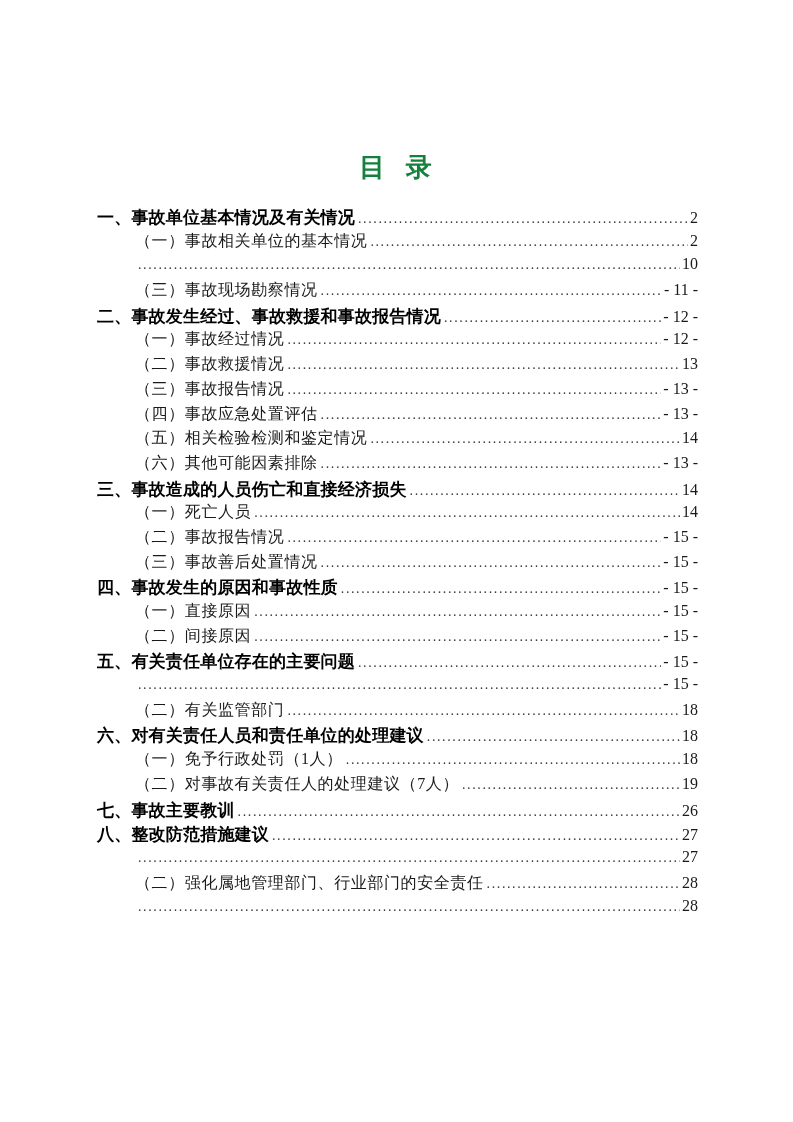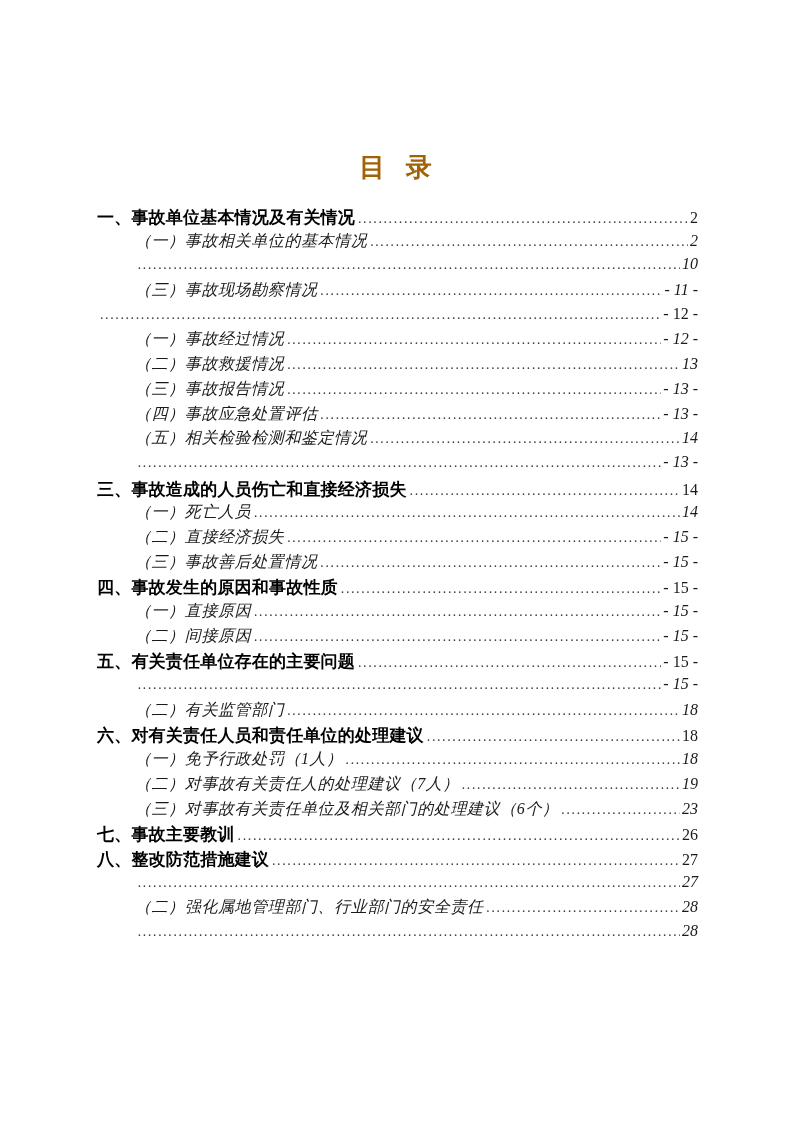--- a/index.html
+++ b/index.html
@@ -21,21 +21,21 @@
     top: 150px;
     left: 0;
     width: 100%;
     margin: 0;
     text-align: center;
     font-family: "Liberation Sans", sans-serif;
     font-weight: 700;
     font-size: 26px;
     letter-spacing: 2px;
     white-space: pre;
-    color: #a16207;
+    color: #15803d;
   }
   .toc {
     position: absolute;
     top: 206px;
     left: 97px;
     width: 601px;
   }
   .toc-row {
     display: flex;
     align-items: baseline;
@@ -48,21 +48,20 @@
   }
   .toc-row.level-1 .label {
     font-family: "Liberation Sans", sans-serif;
     font-weight: 700;
     font-size: 17px;
     color: #000000;
     letter-spacing: 0.2px;
   }
   .toc-row.level-2 {
     padding-left: 38px;
-    font-style: italic;
   }
   .toc-row.level-2 .label {
     font-family: "Liberation Serif", serif;
     font-weight: 400;
     font-size: 16px;
     color: #1a1a1a;
     letter-spacing: 0.6px;
   }
   .toc-row .dots {
     flex: 1 1 auto;
@@ -104,20 +103,21 @@
       <div class="toc-row level-2">
     <span class="dots"></span>
     <span class="pagenum">10</span>
   </div>
       <div class="toc-row level-2">
     <span class="label">（三）事故现场勘察情况</span>
     <span class="dots"></span>
     <span class="pagenum">- 11 -</span>
   </div>
       <div class="toc-row level-1">
+    <span class="label">二、事故发生经过、事故救援和事故报告情况</span>
     <span class="dots"></span>
     <span class="pagenum">- 12 -</span>
   </div>
       <div class="toc-row level-2">
     <span class="label">（一）事故经过情况</span>
     <span class="dots"></span>
     <span class="pagenum">- 12 -</span>
   </div>
       <div class="toc-row level-2">
     <span class="label">（二）事故救援情况</span>
@@ -133,35 +133,36 @@
     <span class="label">（四）事故应急处置评估</span>
     <span class="dots"></span>
     <span class="pagenum">- 13 -</span>
   </div>
       <div class="toc-row level-2">
     <span class="label">（五）相关检验检测和鉴定情况</span>
     <span class="dots"></span>
     <span class="pagenum">14</span>
   </div>
       <div class="toc-row level-2">
+    <span class="label">（六）其他可能因素排除</span>
     <span class="dots"></span>
     <span class="pagenum">- 13 -</span>
   </div>
       <div class="toc-row level-1">
     <span class="label">三、事故造成的人员伤亡和直接经济损失</span>
     <span class="dots"></span>
     <span class="pagenum">14</span>
   </div>
       <div class="toc-row level-2">
     <span class="label">（一）死亡人员</span>
     <span class="dots"></span>
     <span class="pagenum">14</span>
   </div>
       <div class="toc-row level-2">
-    <span class="label">（二）直接经济损失</span>
+    <span class="label">（二）事故报告情况</span>
     <span class="dots"></span>
     <span class="pagenum">- 15 -</span>
   </div>
       <div class="toc-row level-2">
     <span class="label">（三）事故善后处置情况</span>
     <span class="dots"></span>
     <span class="pagenum">- 15 -</span>
   </div>
       <div class="toc-row level-1">
     <span class="label">四、事故发生的原因和事故性质</span>
@@ -199,25 +200,20 @@
   </div>
       <div class="toc-row level-2">
     <span class="label">（一）免予行政处罚（1人）</span>
     <span class="dots"></span>
     <span class="pagenum">18</span>
   </div>
       <div class="toc-row level-2">
     <span class="label">（二）对事故有关责任人的处理建议（7人）</span>
     <span class="dots"></span>
     <span class="pagenum">19</span>
-  </div>
-      <div class="toc-row level-2">
-    <span class="label">（三）对事故有关责任单位及相关部门的处理建议（6个）</span>
-    <span class="dots"></span>
-    <span class="pagenum">23</span>
   </div>
       <div class="toc-row level-1">
     <span class="label">七、事故主要教训</span>
     <span class="dots"></span>
     <span class="pagenum">26</span>
   </div>
       <div class="toc-row level-1">
     <span class="label">八、整改防范措施建议</span>
     <span class="dots"></span>
     <span class="pagenum">27</span>

